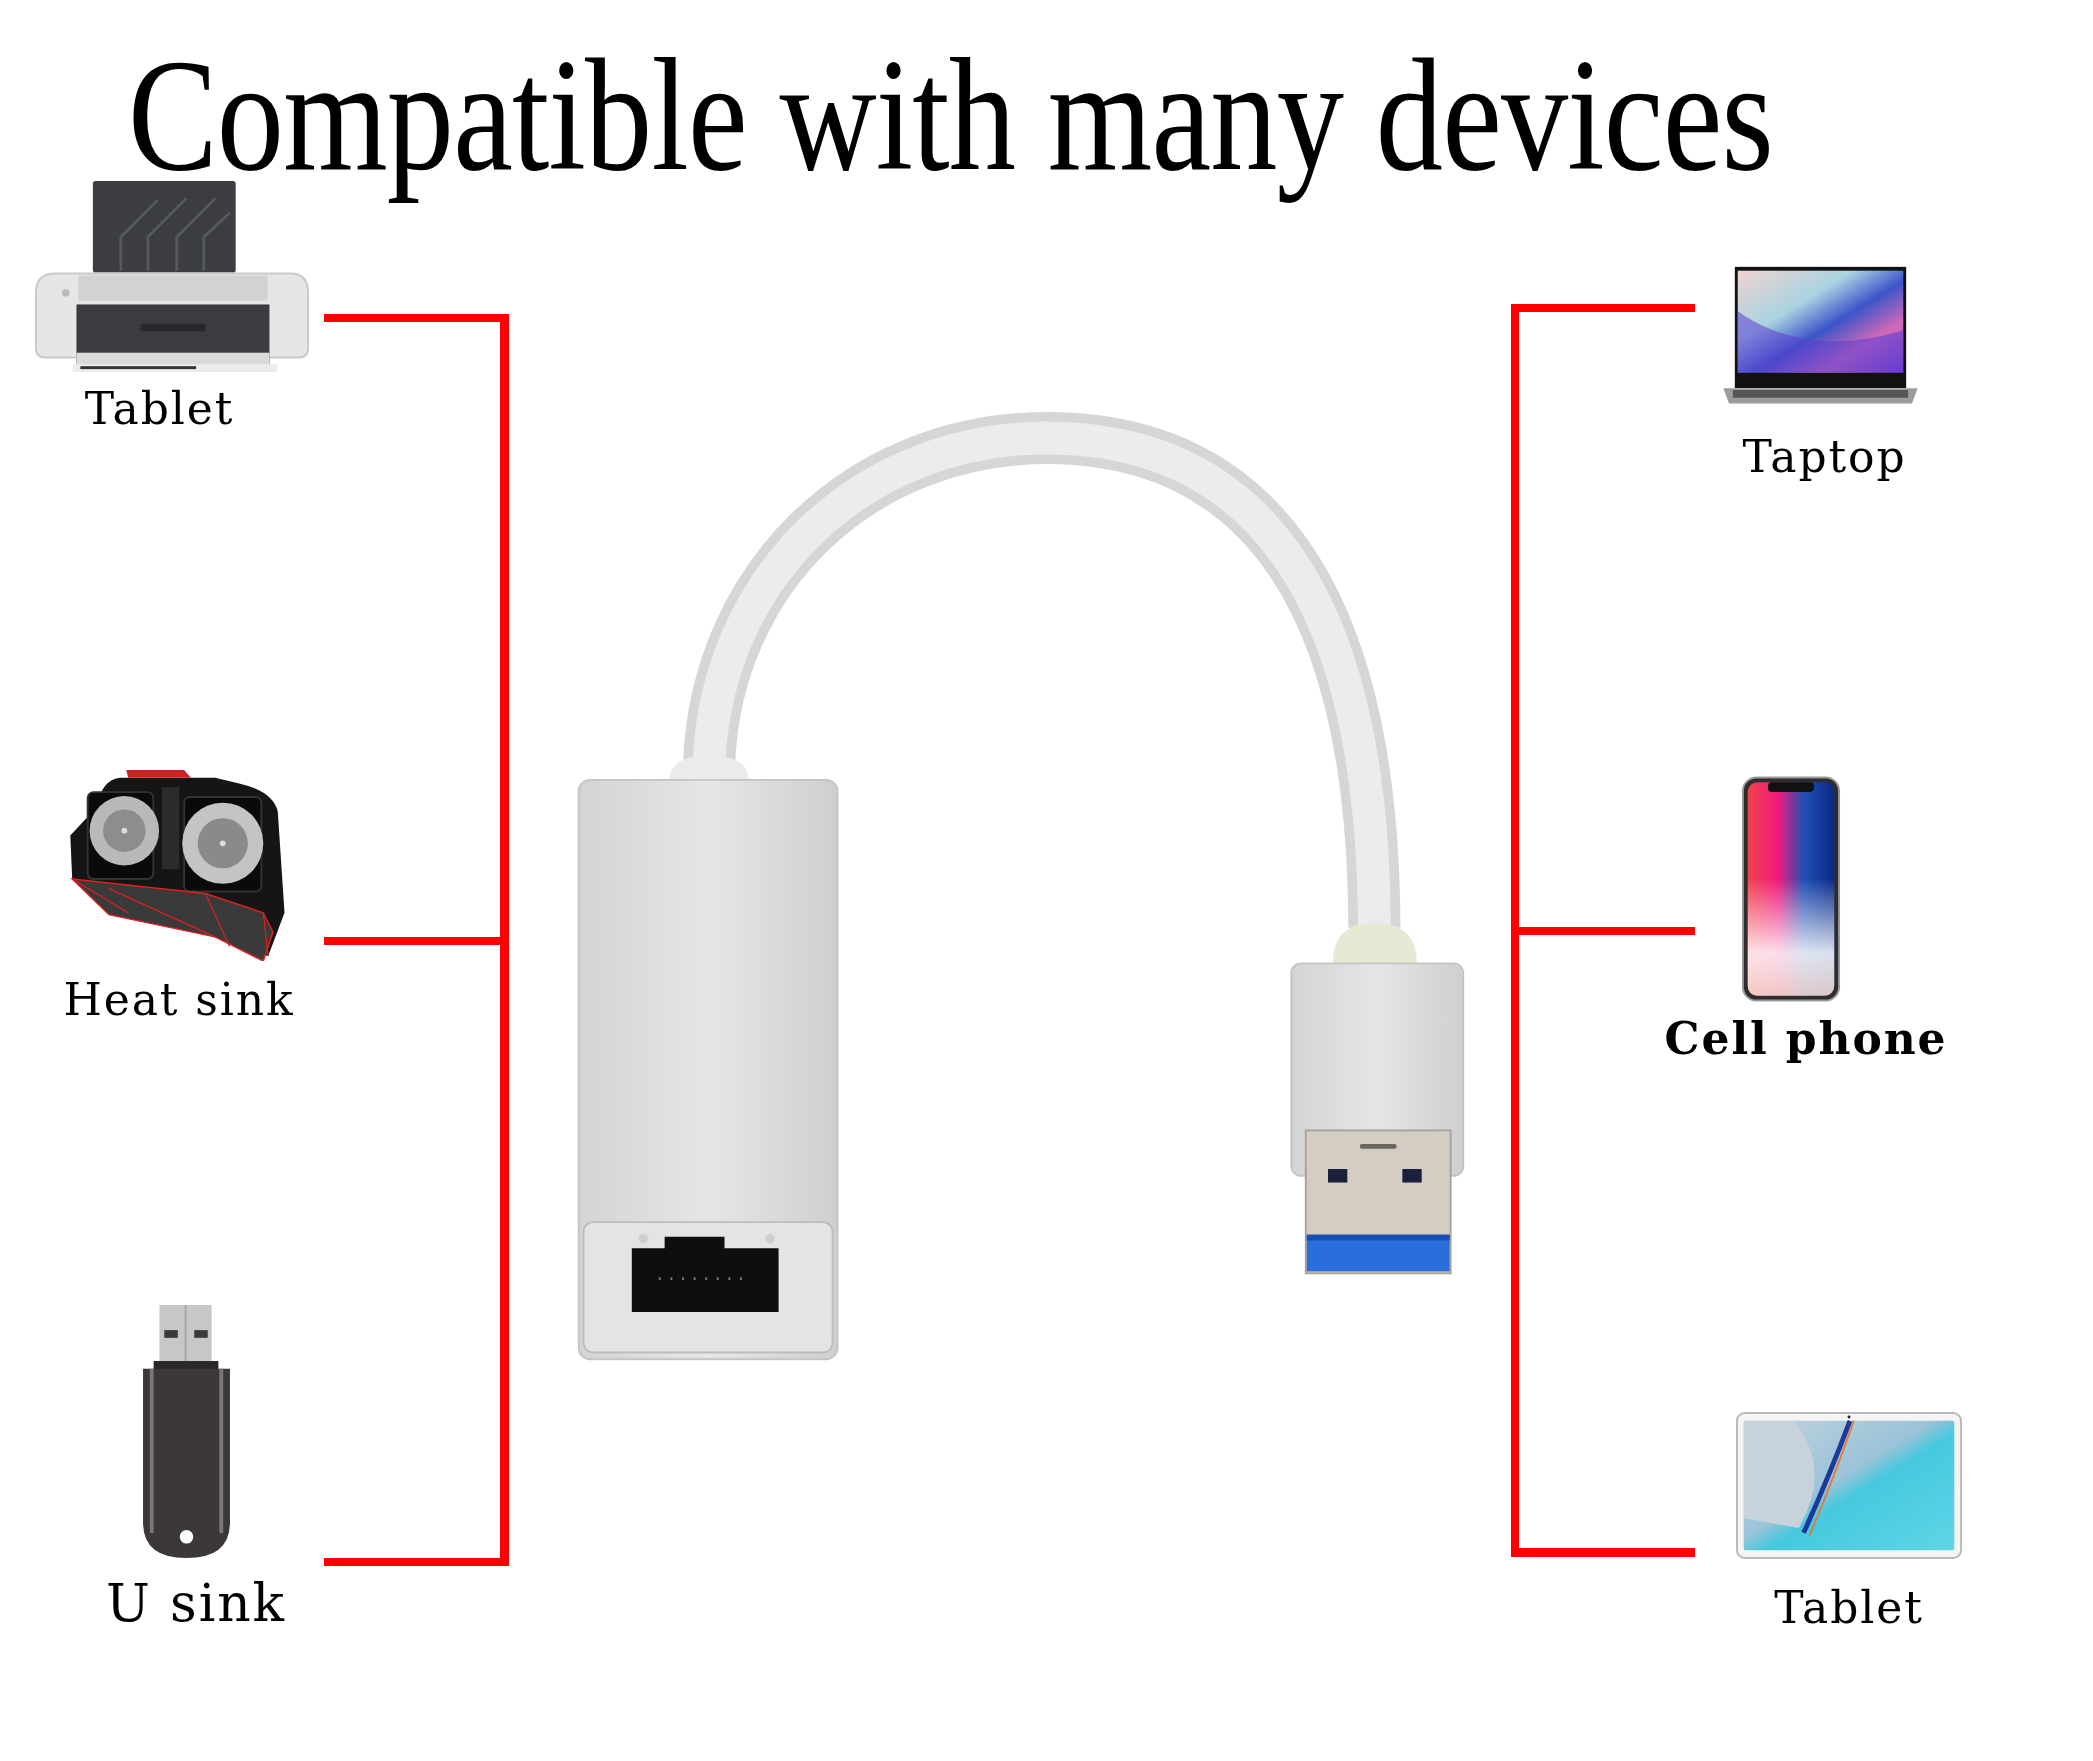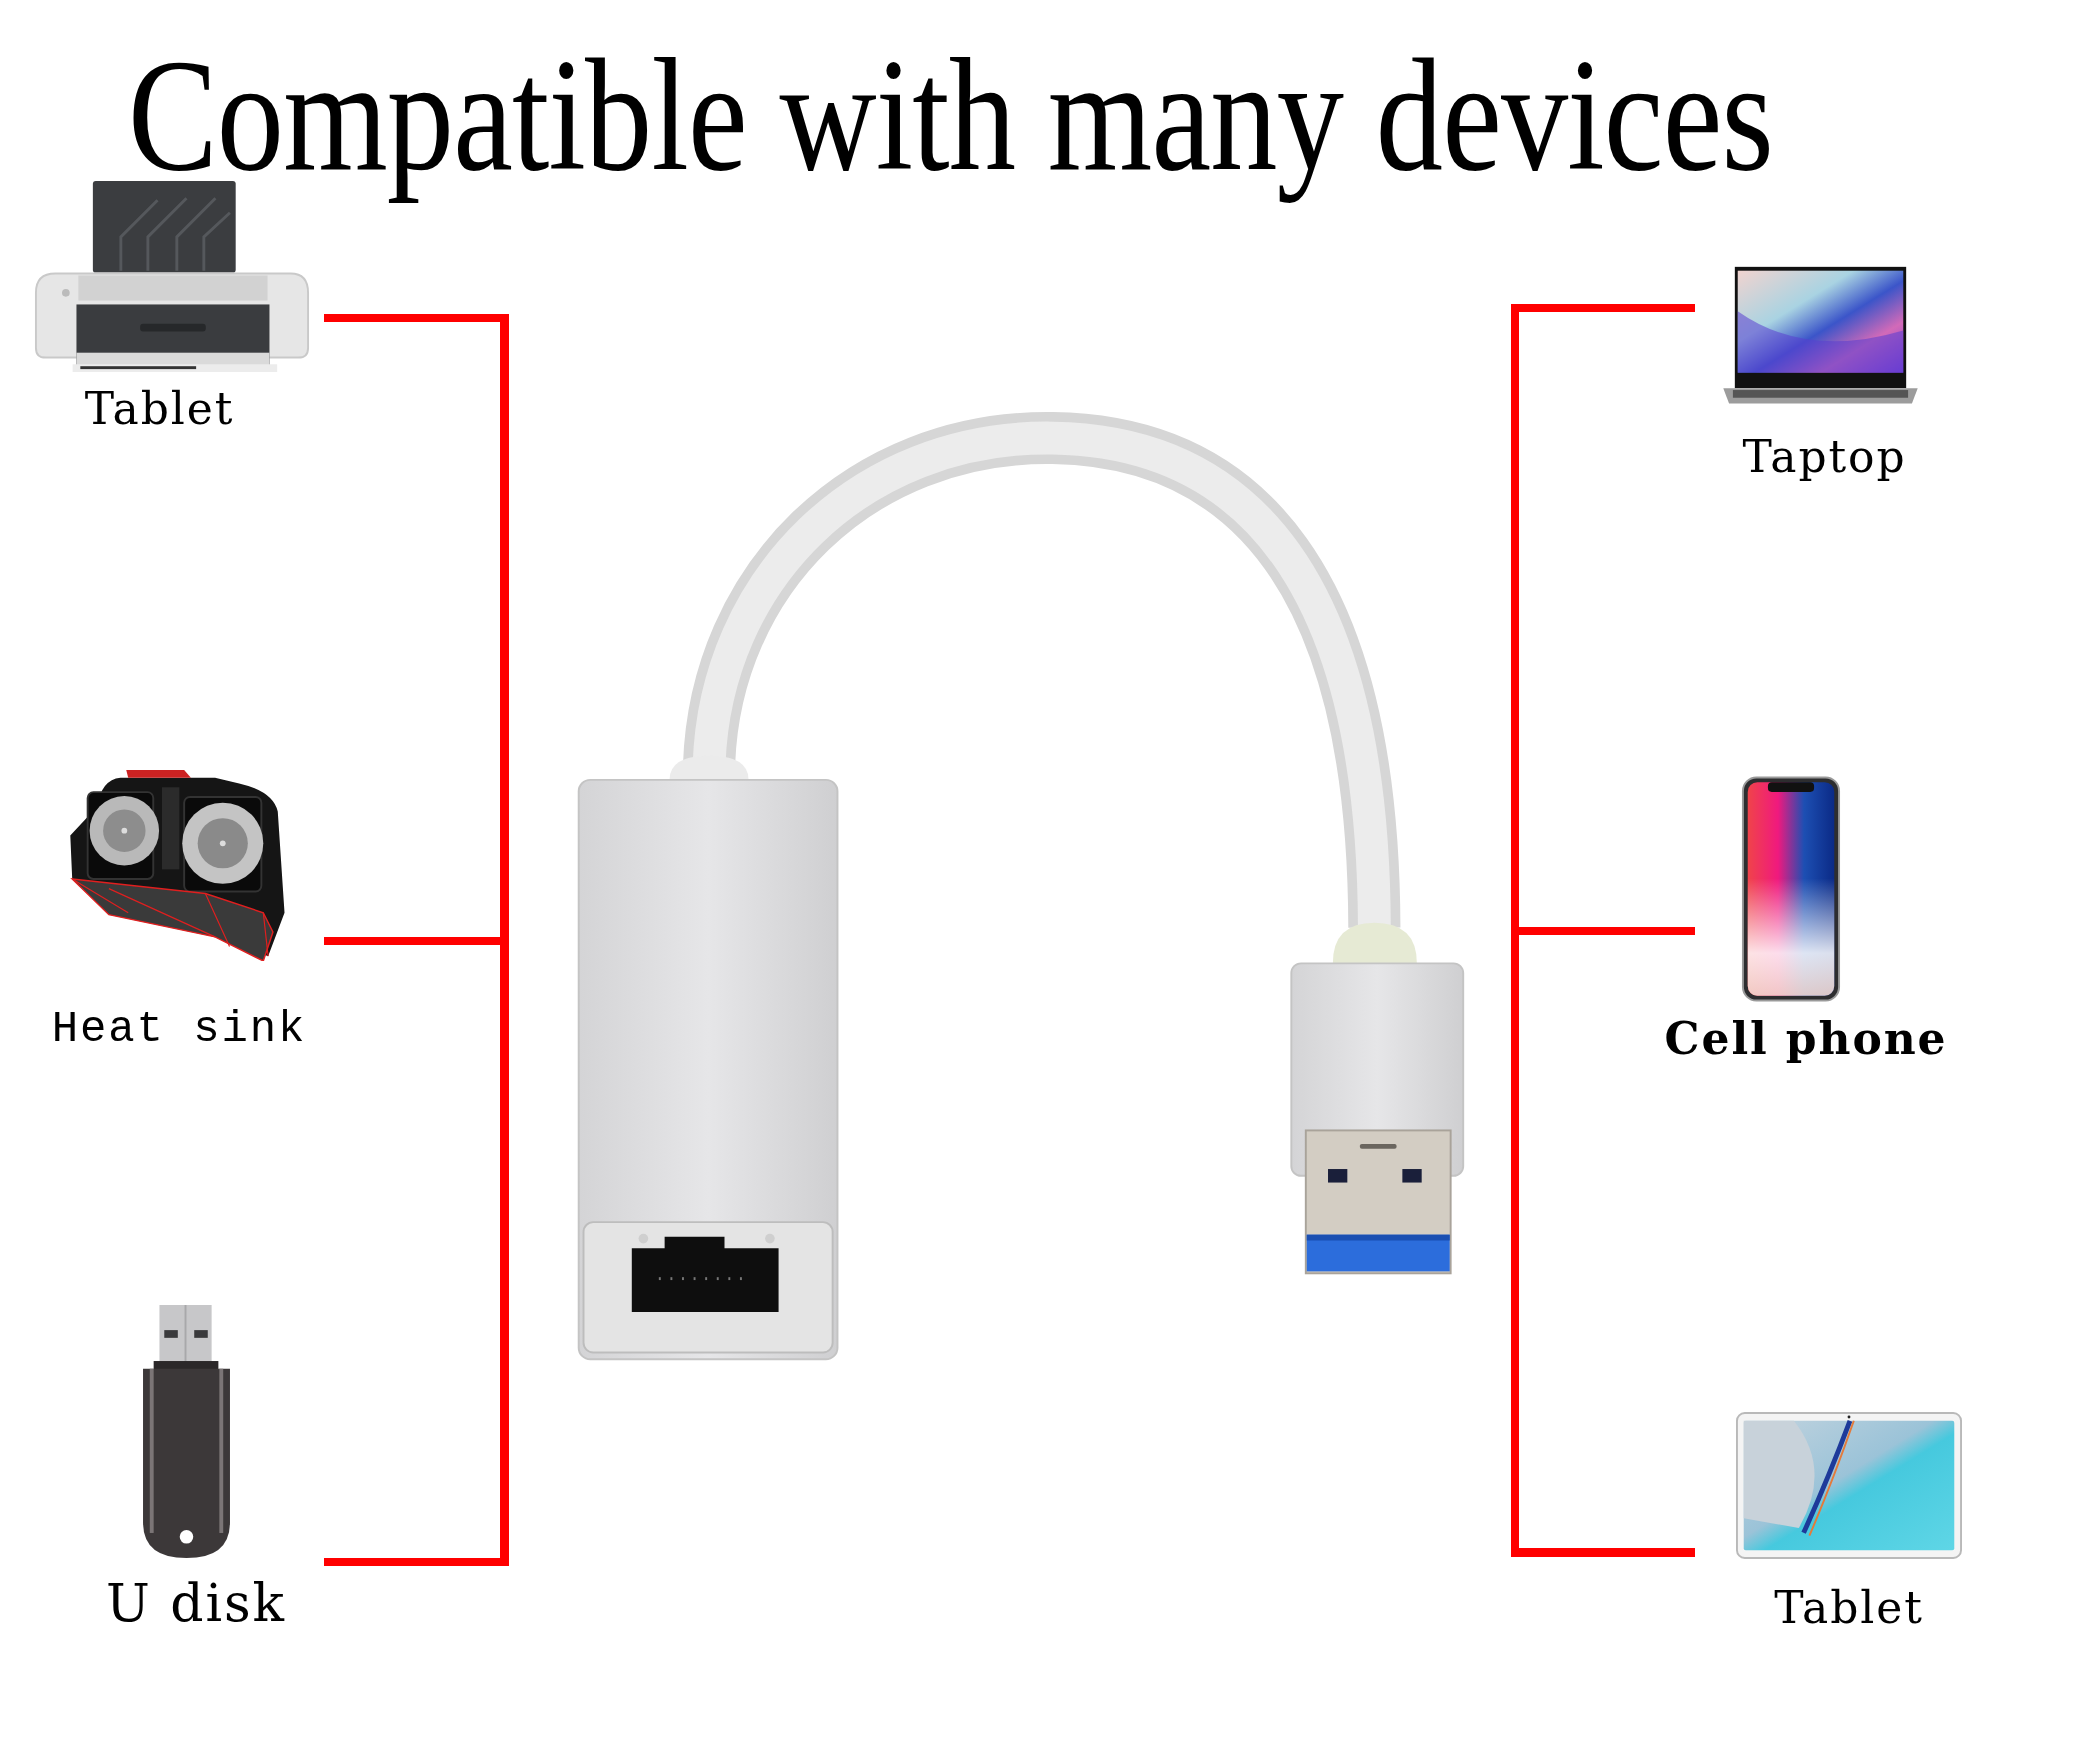--- a/index.html
+++ b/index.html
@@ -58,36 +58,36 @@
       <circle cx="56" cy="65" r="3" fill="#ddd"></circle>
     <circle cx="158" cy="78" r="42" fill="#c4c4c4"></circle>
       <circle cx="158" cy="78" r="26" fill="#8a8a8a"></circle>
       <circle cx="158" cy="78" r="3" fill="#ddd"></circle>
     <rect x="95" y="20" width="18" height="85" fill="#2b2b2b"></rect>
     <path d="M58 2 H118 L125 10 H60 Z" fill="#cc2222"></path>
     <path d="M2 115 L140 130 L200 150 L210 170 L200 200 L150 175 L40 152 Z" fill="#3a3a3a" stroke="#e01f1f" stroke-width="1.5"></path>
     <path d="M2 115 L60 150 M40 125 L150 175 M140 130 L165 185 M200 150 L205 195" stroke="#e01f1f" stroke-width="1.2" fill="none"></path>
   </svg>
 </div>
-<div class="abs label" style="left:34px;top:1004px;width:290px;font-family:Liberation Mono, monospace;">Heat sink</div>
+<div class="abs label" style="left:34px;top:975px;width:290px;">Heat sink</div>
 
 <div class="abs" style="left:143px;top:1305px;width:87px;height:256px;">
   <svg width="87" height="256" viewBox="0 0 90 265">
     <rect x="17" y="0" width="54" height="60" fill="#c7c7c9"></rect>
     <line x1="44" y1="0" x2="44" y2="60" stroke="#a8a8aa" stroke-width="2"></line>
     <rect x="22" y="26" width="14" height="8" fill="#3a3a3c"></rect>
       <rect x="53" y="26" width="14" height="8" fill="#3a3a3c"></rect>
     <rect x="11" y="58" width="67" height="12" fill="#2b2829"></rect>
     <path d="M0 66 H90 V225 Q90 262 45 262 Q0 262 0 225 Z" fill="#3c3839"></path>
     <rect x="7" y="66" width="4" height="170" fill="#7b7576"></rect>
       <rect x="79" y="66" width="4" height="170" fill="#7b7576"></rect>
     <circle cx="45" cy="240" r="7" fill="#fff"></circle>
   </svg>
 </div>
-<div class="abs label" style="left:92px;top:1574px;width:208px;font-size:52px;line-height:58px;">U disk</div>
+<div class="abs label" style="left:92px;top:1574px;width:208px;font-size:52px;line-height:58px;">U sink</div>
 
 <div class="abs" style="left:1719px;top:263px;width:203px;height:154px;">
   <svg width="203" height="154" viewBox="0 0 210 160">
     <defs>
       <linearGradient id="lapg" x1="0" y1="0" x2="1" y2="1">
         <stop offset="0" stop-color="#f1d3cf"></stop>
           <stop offset="0.35" stop-color="#a9d3e2"></stop>
         <stop offset="0.55" stop-color="#3b55c9"></stop>
           <stop offset="0.75" stop-color="#d26ab8"></stop>
           <stop offset="1" stop-color="#7a3bd6"></stop>

